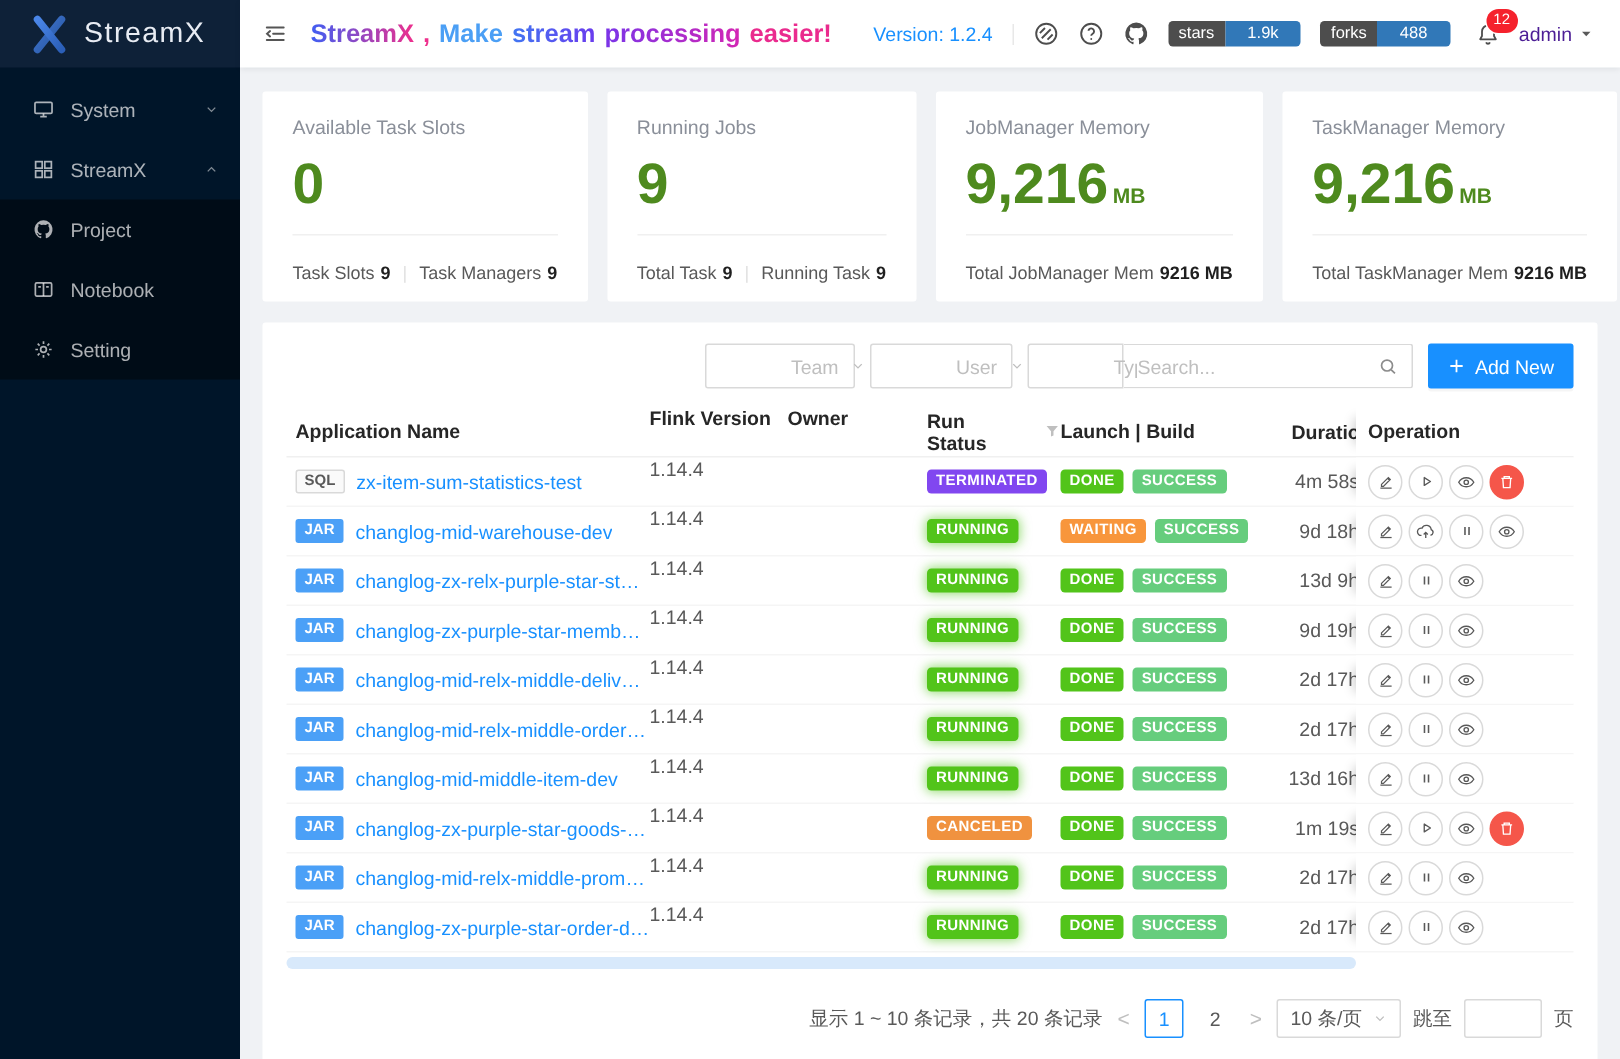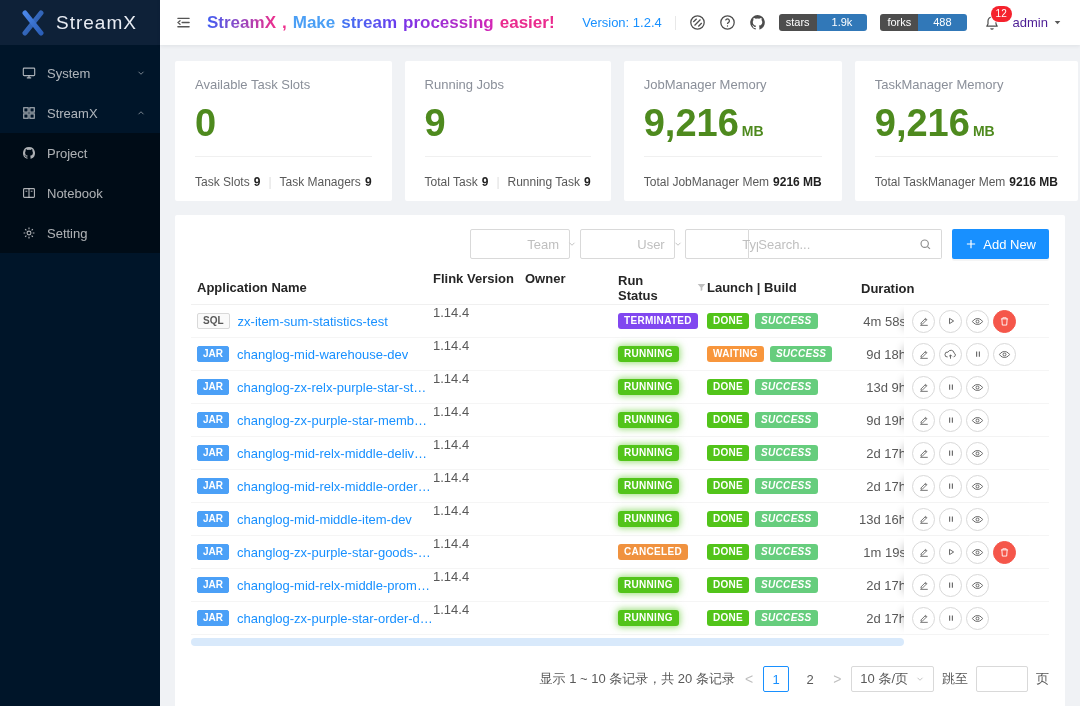--- a/index.html
+++ b/index.html
@@ -82,21 +82,21 @@
   .tag { font-size:10px; font-weight:600; padding:1px 5px 2px; border-radius:2px; margin-right:8px; flex:0 0 auto; }
   .tag.sql { background:#fafafa; border:1px solid #d9d9d9; color:#595959; }
   .tag.jar { background:var(--jar-blue,#4ba0f7); border:1px solid var(--jar-blue,#4ba0f7); color:#fff; }
   a.app-link { color:var(--accent,#1890ff); text-decoration:none; white-space:nowrap; overflow:hidden; text-overflow:ellipsis; cursor:pointer; }
   .badge { display:inline-block; font-size:10px; font-weight:700; color:#fff; padding:2px 6px 3px; border-radius:3px; letter-spacing:.3px; white-space:nowrap; }
   .badge.running { background:var(--running,#52c41a); box-shadow:0 0 7px 1px rgba(82,196,26,.6); }
   .badge.terminated { background:var(--terminated,#8147f0); }
   .badge.canceled { background:var(--canceled,#f0923f); }
   .badge.done { background:var(--done,#52c41a); }
   .badge.waiting { background:var(--waiting,#f8963c); }
-  .badge.success { background:var(--success,#66cd7d);font-style:italic; }
+  .badge.success { background:var(--success,#66cd7d); }
   .op-cell { position:absolute; right:0; top:0; bottom:0; width:145px; background:#fff; display:flex; align-items:center; gap:4px; padding-left:8px; box-shadow:-9px 0 8px -8px rgba(0,0,0,.22); }
   .thead .op-cell { font-weight:700; color:#262626; }
   .op { width:23px; height:23px; border-radius:50%; border:1px solid #d9d9d9; background:#fff; color:#595959; display:flex; align-items:center; justify-content:center; cursor:pointer; padding:0; flex:0 0 auto; }
   .op.delete { background:var(--delete-red,#f5564a); border-color:var(--delete-red,#f5564a); color:#fff; }
   .hscroll { height:8px; border-radius:4px; background:#d8e9fb; width:calc(100% - 145px); margin-top:3px; }
 
   
   .pager { display:flex; justify-content:flex-end; align-items:center; gap:8px; margin-top:20px; font-size:13px; color:#595959; }
   .pg-arrow { color:#bfbfbf; cursor:pointer; padding:0 2px; font-size:14px; }
   .page-btn { min-width:26px; height:26px; display:flex; align-items:center; justify-content:center; border-radius:2px; cursor:pointer; border:1px solid transparent; }
@@ -344,20 +344,21 @@
               <span class="funnel">
                   <svg width="11" height="11" viewBox="0 0 16 16" fill="currentColor">
                     <path d="M2.5 3h11L9.2 8v4l-2.4 1.2V8z"></path>
                   </svg>
                 </span>
             </div>
             <div class="c-launch">Launch | Build</div>
             <div class="c-dur">
                 <span class="dur-hdr">Duration</span>
               </div>
+            <div class="op-cell">Operation</div>
           </div>
           <div id="table-body">
               <div class="trow">
                 <div class="c-name">
                   <span class="tag sql">SQL</span>
                   <a class="app-link">zx-item-sum-statistics-test</a>
                 </div>
                 <div class="c-ver">1.14.4</div>
                 <div class="c-owner"></div>
                 <div class="c-status">

